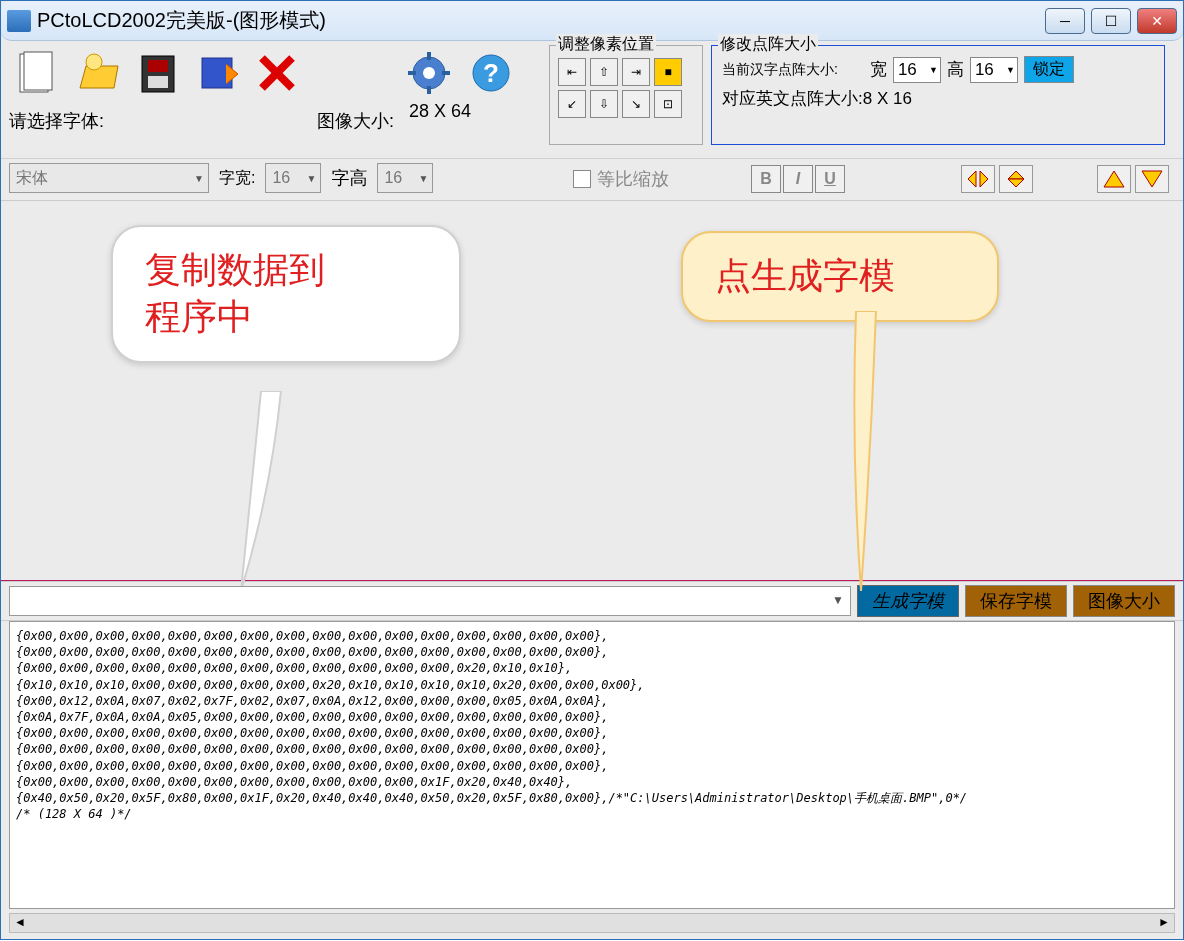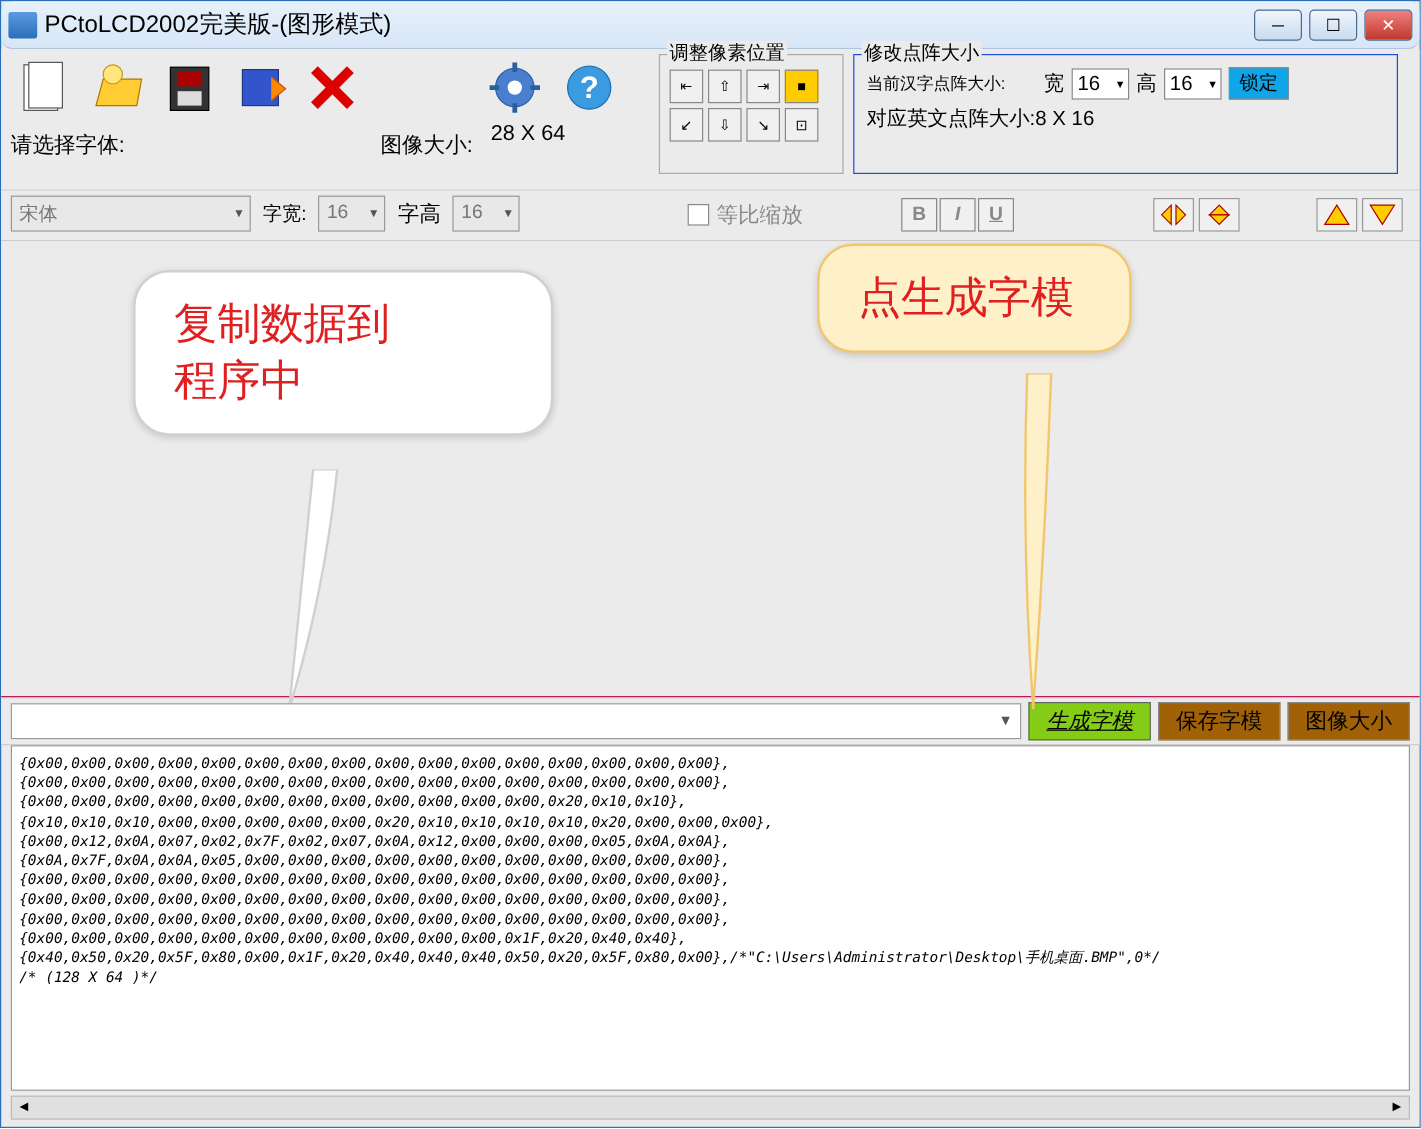--- a/index.html
+++ b/index.html
@@ -36,28 +36,28 @@
 .btn-lock { border:1px solid #888; padding:2px 8px; background:#0ea5e9; font-size:16px;}
 .checkbox { width:18px; height:18px; border:1px solid #888; background:#fff; display:inline-block;}
 .biu { position:absolute; left:750px; top:100px; display:flex; gap:2px;}
 .biu-btn { width:30px; height:28px; border:1px solid #888; background:#f0f0f0; display:flex; align-items:center; justify-content:center; font-weight:bold; color:#888;}
 .flip-icons { position:absolute; left:960px; top:100px; display:flex; gap:4px;}
 .flip-btn { width:34px; height:28px; background:#f0f0f0; border:1px solid #999; display:flex;align-items:center;justify-content:center;}
 .flip-icons2 { position:absolute; left:1096px; top:100px; display:flex; gap:4px;}
 .canvas-area { flex: 0 0 380px; background: #ebebeb; position: relative; border-bottom: 1px solid #be185d; }
 .callout { position: absolute; background: #fff; border: 2px solid #d0d0d0; border-radius: 30px; padding: 20px 32px; font-size: 36px; color: #e02020; line-height: 1.3; box-shadow: 0 2px 6px rgba(0,0,0,0.15);}
 .callout-1 { left: 110px; top: 24px; width: 350px; }
-.callout-2 { left: 680px; top: 2px; width: 262px; background: #fef0c8; border-color: #f2c66f; }
+.callout-2 { left: 680px; top: 30px; width: 318px; background: #fef0c8; border-color: #f2c66f; }
 .callout1-tail { position:absolute; left:230px; top:190px; width:60px; height:200px; }
 .callout2-tail { position:absolute; left:835px; top:110px; width:50px; height:280px; }
 .output-toolbar { height: 40px; background: #ebebeb; display:flex; align-items:center; padding: 0 8px; gap: 6px; border-top:1px solid #ccc; border-bottom:1px solid #ccc;}
 .dropdown-long { flex:1; height:30px; border:1px solid #999; background:#fff; position:relative; }
 .dropdown-long::after { content:"▼"; position:absolute; right:6px; top:6px; font-size:12px; color:#555;}
 .out-btn { height:32px; padding: 0 14px; border:1px solid #888; background:#a16207; font-size:18px; cursor:pointer;}
-.out-btn.active { background:#84cc16; border:1px solid #666; font-style: italic; text-decoration: underline;}
+.out-btn.active { background:#0369a1; border:1px solid #666; font-style: italic;}
 .output-area { flex:1; background:#fff; border:1px solid #999; margin: 0 8px 4px 8px; padding:6px; font-family: monospace; font-size:12px; white-space: pre; overflow: auto; line-height:1.35;font-style:italic;}
 .scrollbar-h { height:20px; background:#e0e0e0; margin:0 8px 6px 8px; border:1px solid #bbb; position:relative;}
 .scrollbar-h::before { content:"◄"; position:absolute; left:4px; top:1px; font-size:12px;}
 .scrollbar-h::after { content:"►"; position:absolute; right:4px; top:1px; font-size:12px;}
 fieldset { border:1px solid #aaa; }
 </style>
 </head>
 <body>
 
 <div class="window">

